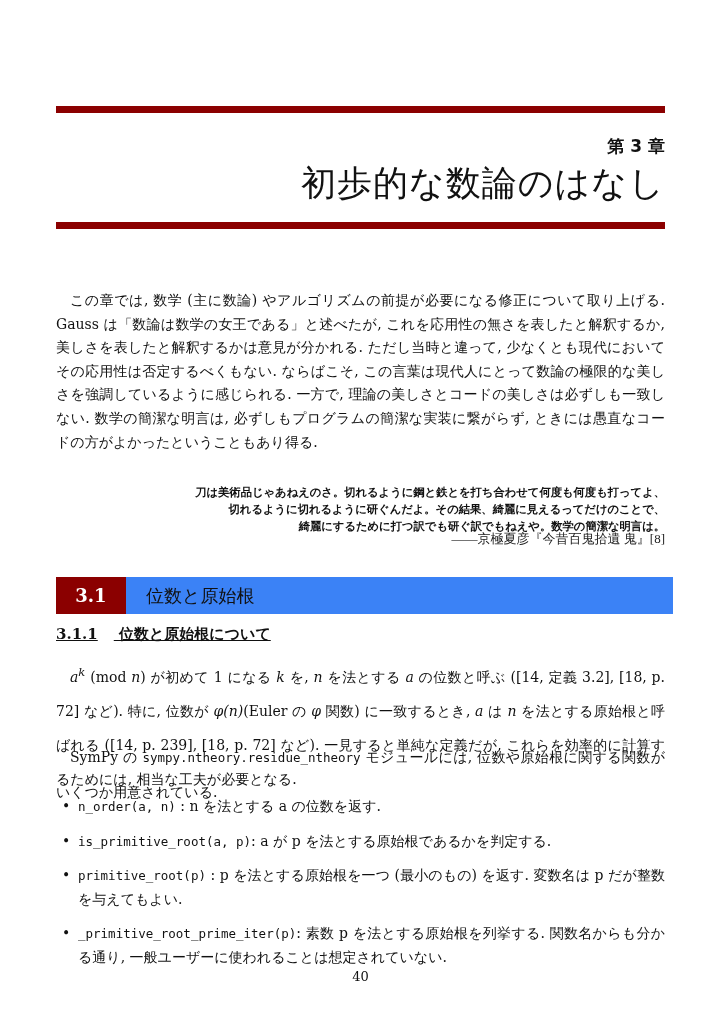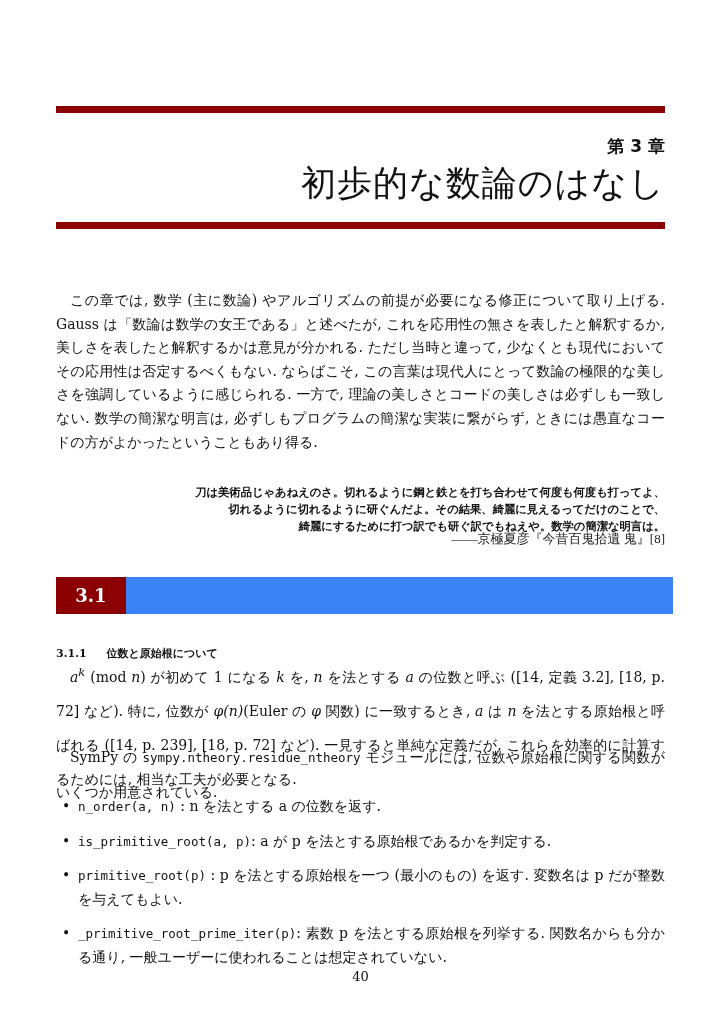--- a/index.html
+++ b/index.html
@@ -15,21 +15,21 @@
   .intro { position: absolute; left: 56px; top: 289px; width: 609px; font-size: 14px; line-height: 23.6px;
            text-align: justify; text-indent: 14px; }
   .quote { position: absolute; right: 56px; top: 484px; width: 480px; text-align: right;
            font-family: "DejaVu Sans", sans-serif; font-weight: bold; font-size: 11.3px; line-height: 17px; }
   .quote-src { position: absolute; right: 56px; top: 530px; font-size: 13px; color: #222; font-family: Liberation Serif, serif; }
   .sec-box { position: absolute; left: 56px; top: 577px; width: 617px; height: 37px; background: #3b82f6; }
   .sec-num { position: absolute; left: 0; top: 0; width: 70px; height: 37px; background: #8b0000; color: #fff;
              font-size: 18px; font-weight: bold; line-height: 37px; text-align: center; }
   .sec-title { position: absolute; left: 90px; top: 0; line-height: 37px; font-family: "DejaVu Sans", sans-serif;
                font-size: 18px; color: #111; }
-  .subsec { position: absolute; left: 56px; top: 646px; font-size: 11px; font-weight: bold; }
+  .subsec { position: absolute; left: 56px; top: 625px; font-size: 15px; font-weight: bold; text-decoration: underline; }
   .subsec .num { font-family: "DejaVu Serif", serif; margin-right: 16px; }
   .subsec .title { font-family: "DejaVu Sans", sans-serif; }
   .para { position: absolute; left: 56px; width: 609px; font-size: 14px; line-height: 34px; text-align: justify;
           text-indent: 14px; }
   .para1 { top: 655px; }
   .para2 { top: 740px; }
   .mono { font-family: "DejaVu Sans Mono", "Liberation Mono", monospace; font-size: 12.5px; }
   i { font-style: italic; }
   ul.funcs { position: absolute; left: 56px; top: 795px; width: 609px; margin: 0; padding: 0; list-style: none; }
   ul.funcs li { position: relative; padding-left: 22px; font-size: 14px; line-height: 23.6px; margin-bottom: 11px;
@@ -49,20 +49,21 @@
 
 <div class="quote">
   <div>刀は美術品じゃあねえのさ。切れるように鋼と鉄とを打ち合わせて何度も何度も打ってよ、</div>
   <div>切れるように切れるように研ぐんだよ。その結果、綺麗に見えるってだけのことで、</div>
   <div>綺麗にするために打つ訳でも研ぐ訳でもねえや。数学の簡潔な明言は。</div>
 </div>
 <div class="quote-src">——京極夏彦『今昔百鬼拾遺 鬼』[8]</div>
 
 <div class="sec-box">
   <div class="sec-num">3.1</div>
+  <div class="sec-title">位数と原始根</div>
 </div>
 
 <div class="subsec">
   <span class="num">3.1.1</span>
   <span class="title">位数と原始根について</span>
 </div>
 
 <p class="para para1" style="margin:0;"><i>a</i><sup><i>k</i></sup><span> (mod </span><i>n</i><span>) が初めて 1 になる </span><i>k</i><span> を, </span><i>n</i><span> を法とする </span><i>a</i><span> の位数と呼ぶ ([14, 定義 3.2], [18, p. 72] など). 特に, 位数が </span><i>φ(n)</i><span>(Euler の </span><i>φ</i><span> 関数) に一致するとき, </span><i>a</i><span> は </span><i>n</i><span> を法とする原始根と呼ばれる ([14, p. 239], [18, p. 72] など). 一見すると単純な定義だが, これらを効率的に計算するためには, 相当な工夫が必要となる.</span></p>
 
 <p class="para para2" style="margin:0;"><span>SymPy の </span><span class="mono">sympy.ntheory.residue_ntheory</span><span> モジュールには, 位数や原始根に関する関数がいくつか用意されている.</span></p>

